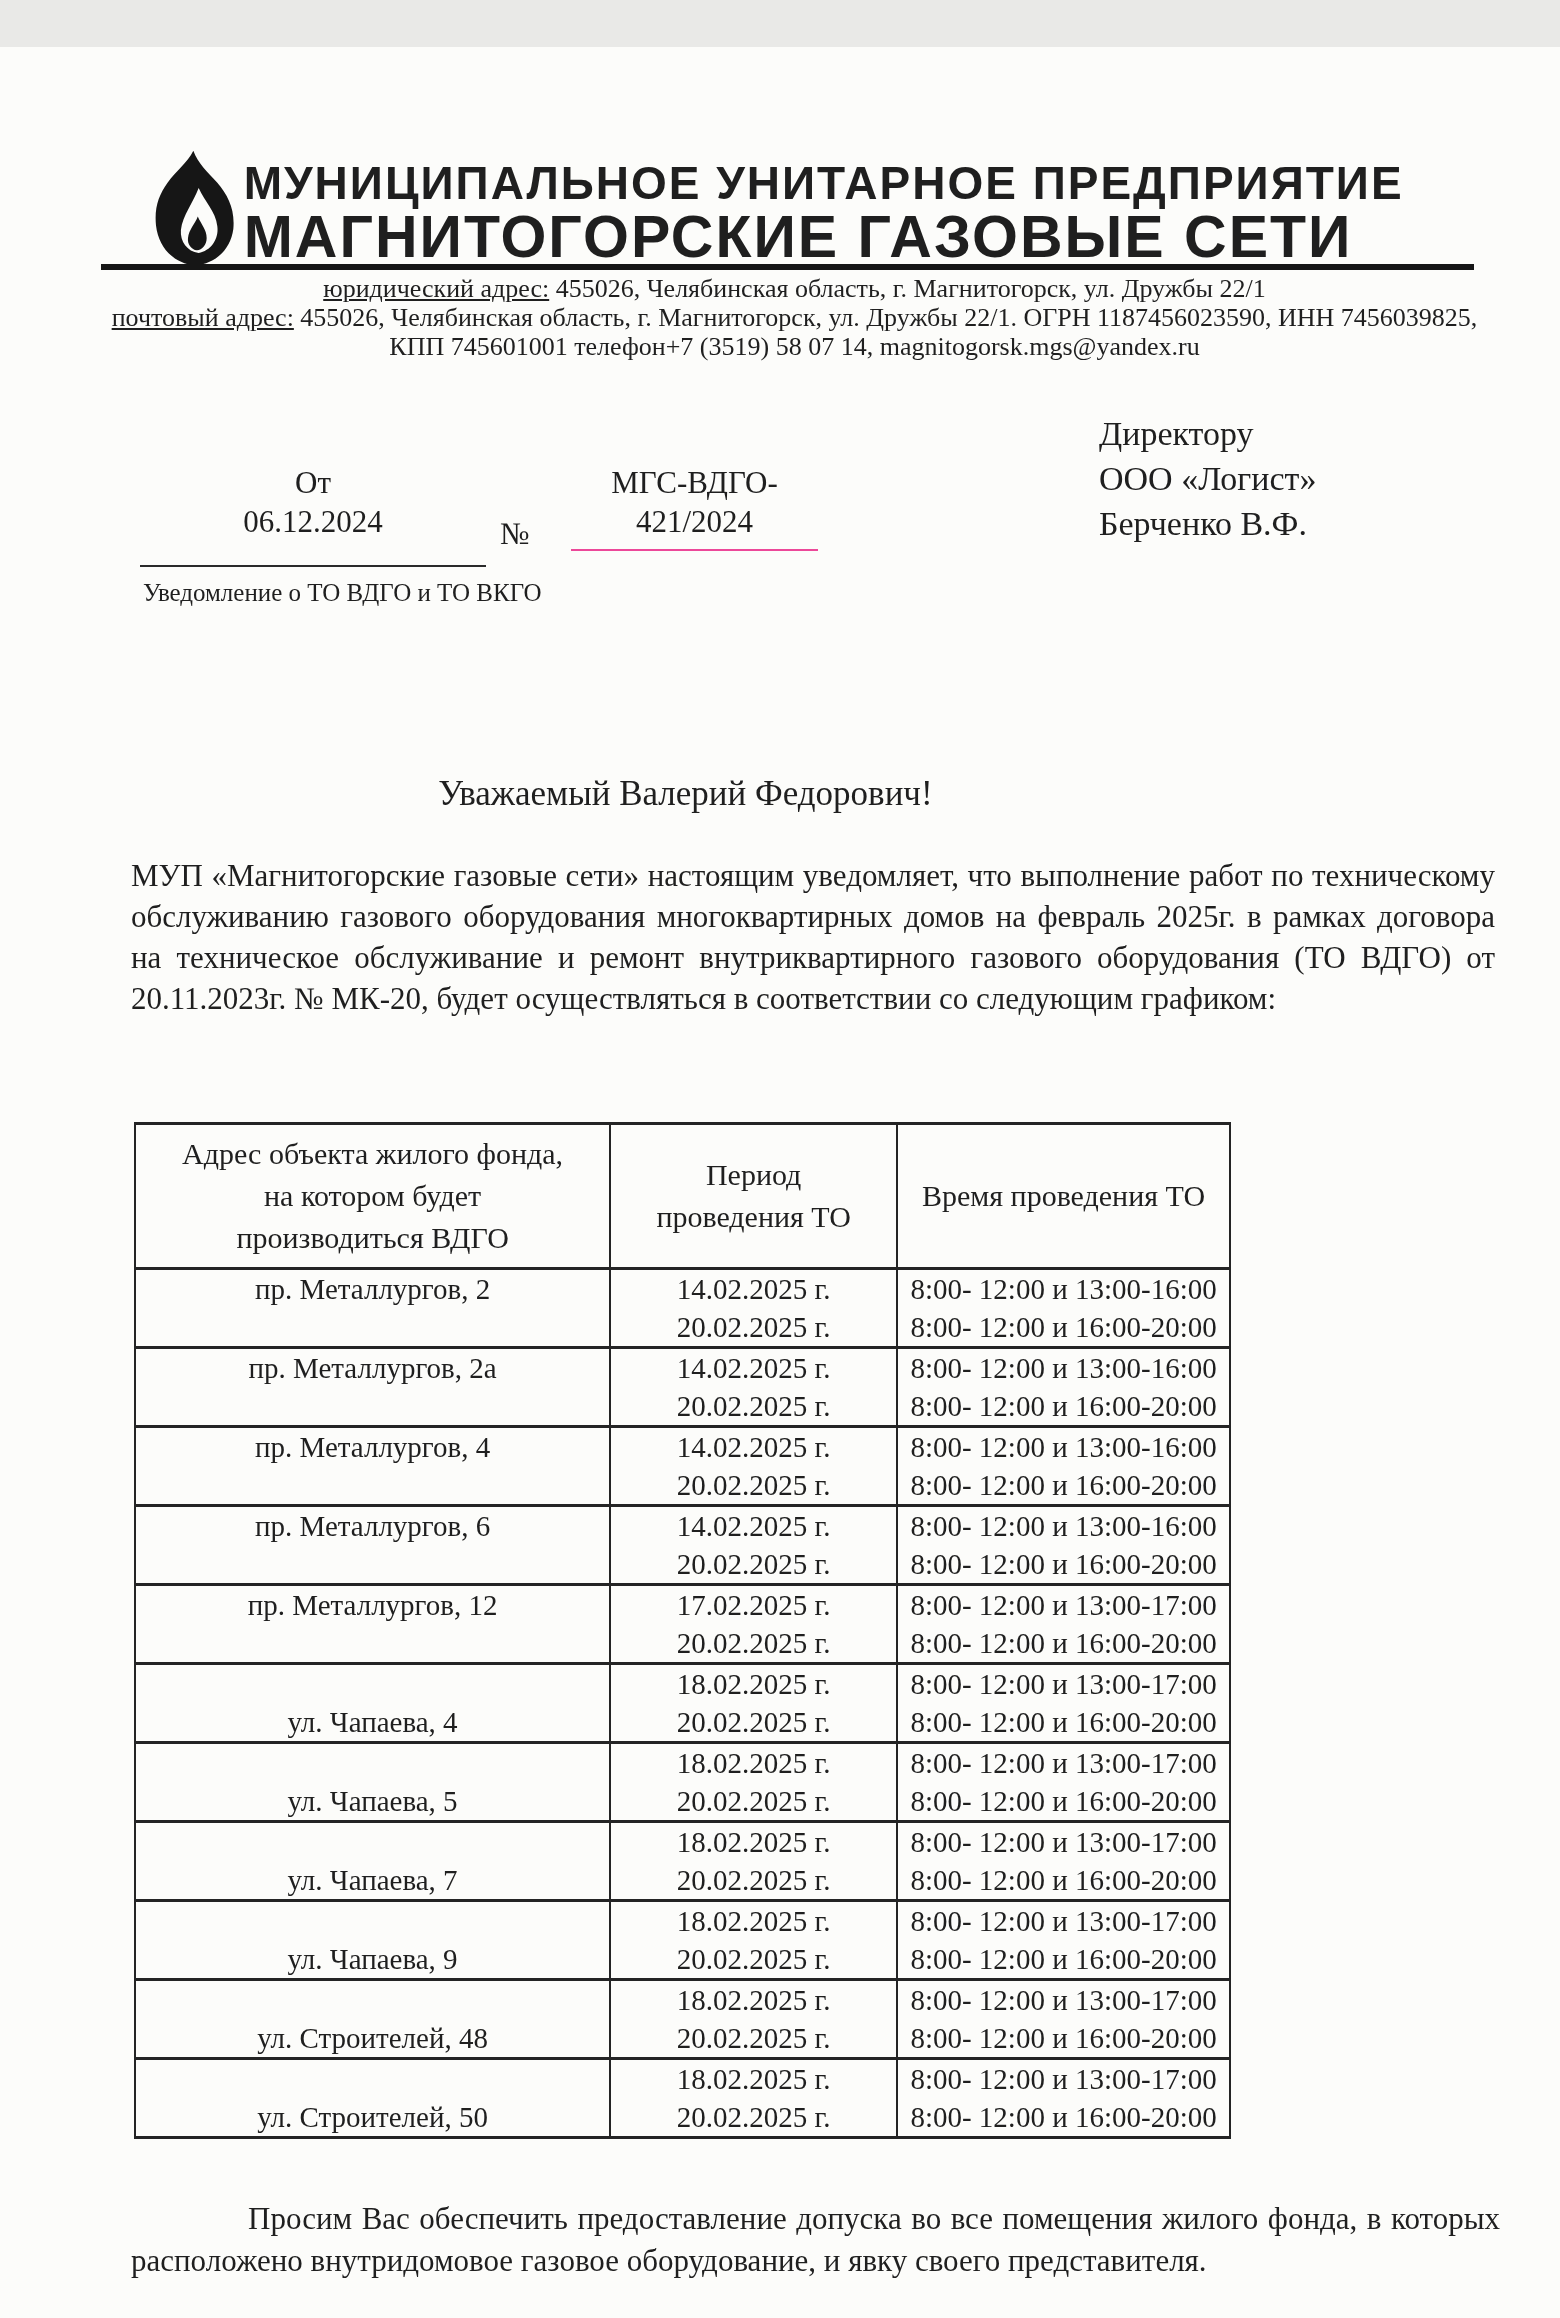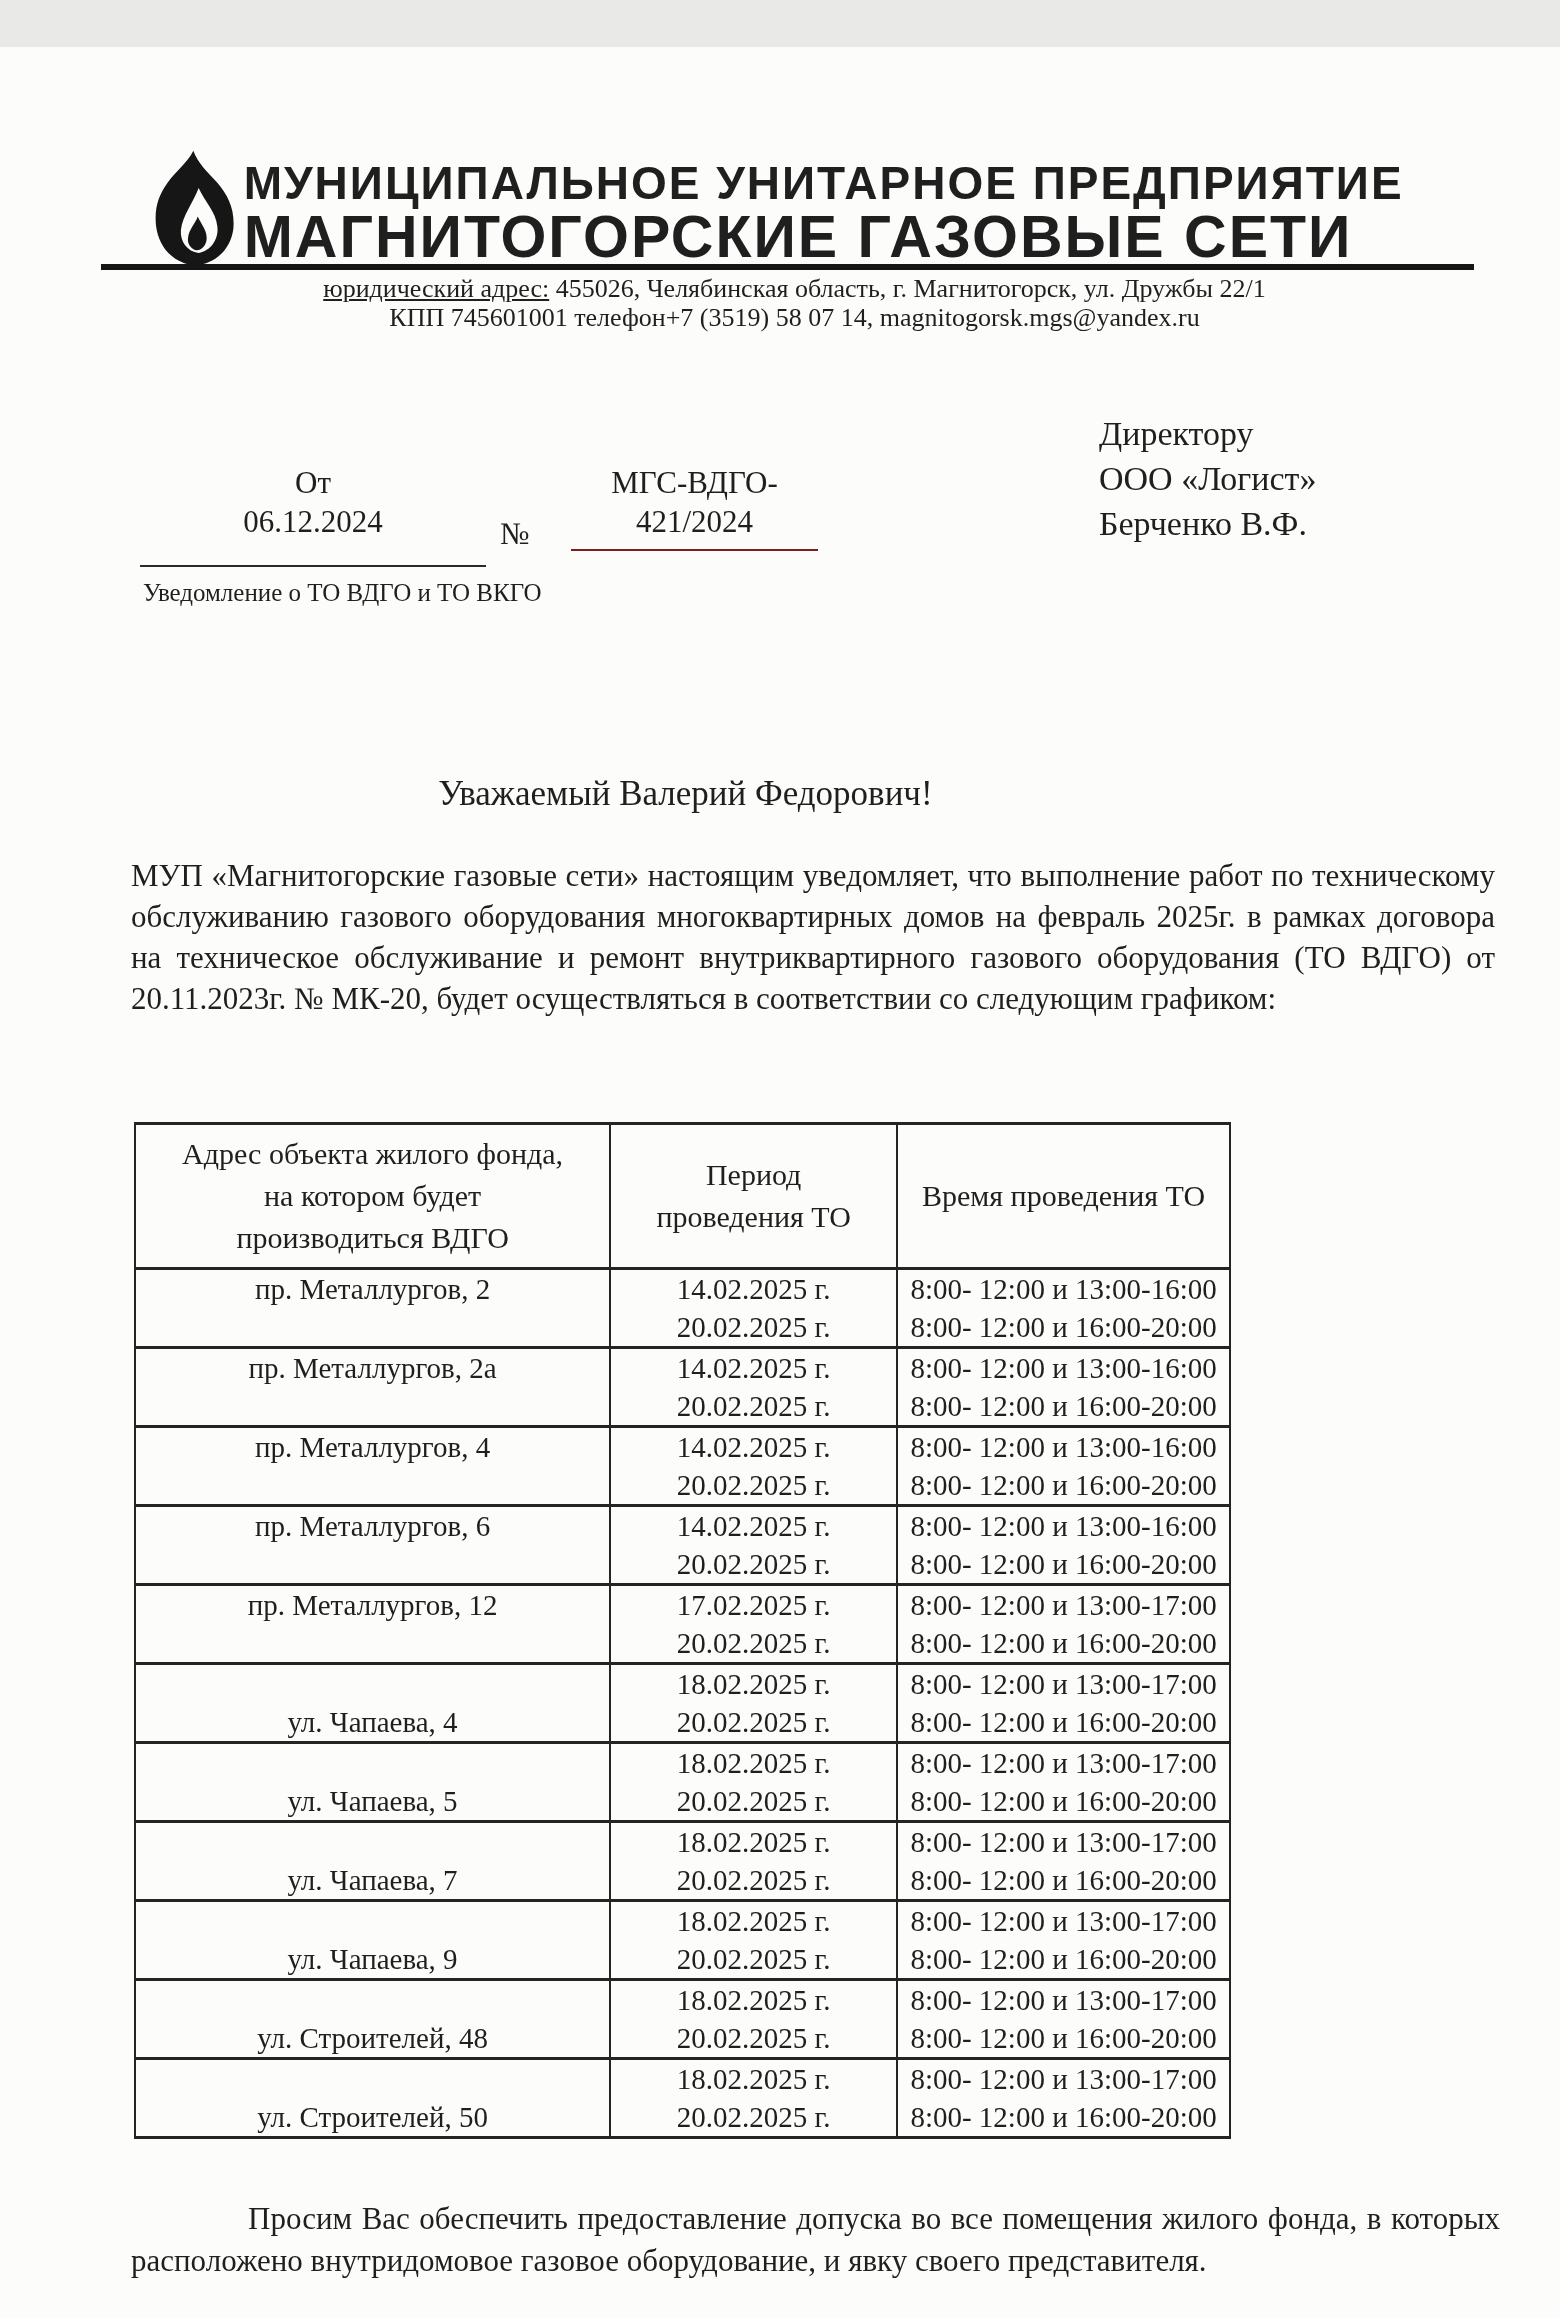--- a/index.html
+++ b/index.html
@@ -37,21 +37,21 @@
   
   .ref-from {
     position:absolute; top:416px; left:140px; width:346px;
     text-align:center; font-size:31px; line-height:39px;
     padding-bottom:24px; border-bottom:2px solid #2a2a2a;
   }
   .ref-no { position:absolute; top:469px; left:500px; font-size:31px; }
   .ref-num {
     position:absolute; top:416px; left:571px; width:247px;
     text-align:center; font-size:31px; line-height:39px;
-    padding-bottom:8.2px; border-bottom:2px solid #7f1d1d;
+    padding-bottom:8.2px; border-bottom:2px solid #ec4899;
   }
   .addressee { position:absolute; top:364px; left:1099px; font-size:34px; line-height:45px; }
 
   .subject { position:absolute; top:532px; left:143px; font-size:25px; }
 
   .salutation { position:absolute; top:727px; left:0; width:1371px; text-align:center; font-size:35px; }
 
   .body-par {
     position:absolute; top:808px; left:131px; width:1364px;
     font-size:31px; line-height:41px; text-align:justify;
@@ -100,20 +100,21 @@
     </div>
     <div class="title-block">
       <div class="org-type">МУНИЦИПАЛЬНОЕ УНИТАРНОЕ ПРЕДПРИЯТИЕ</div>
       <div class="org-name">МАГНИТОГОРСКИЕ ГАЗОВЫЕ СЕТИ</div>
     </div>
   </div>
   <div class="rule"></div>
 
   <div class="addr-block">
     <div><span class="u">юридический адрес:</span><span> 455026, Челябинская область, г. Магнитогорск, ул. Дружбы 22/1</span></div>
+    <div><span class="u">почтовый адрес:</span><span> 455026, Челябинская область, г. Магнитогорск, ул. Дружбы 22/1. ОГРН 1187456023590, ИНН 7456039825,</span></div>
     <div>КПП 745601001 телефон+7 (3519) 58 07 14, magnitogorsk.mgs@yandex.ru</div>
   </div>
 
   <div class="ref-from">
     <div>От</div>
     <div>06.12.2024</div>
   </div>
   <div class="ref-no">№</div>
   <div class="ref-num">
     <div>МГС-ВДГО-</div>

